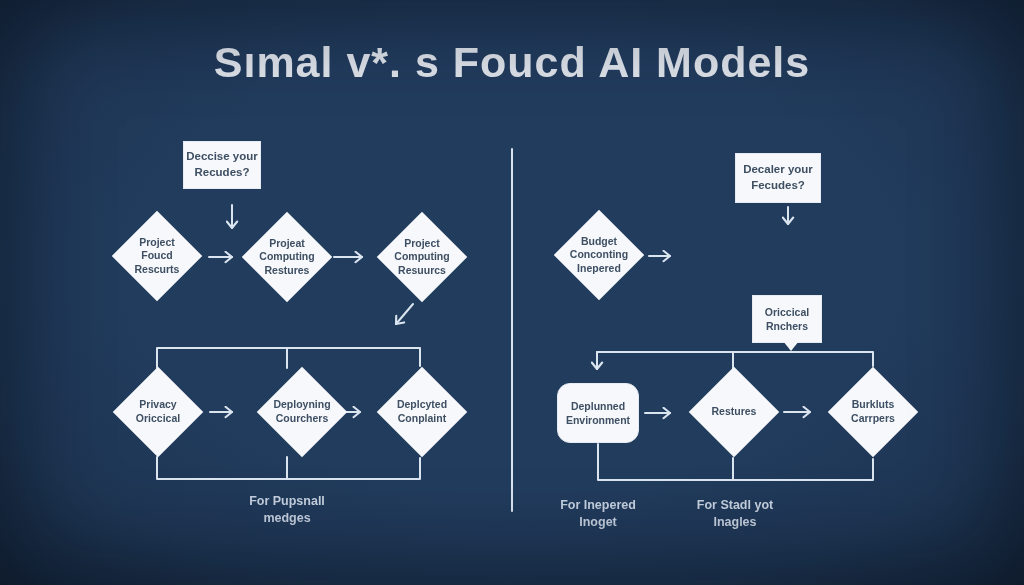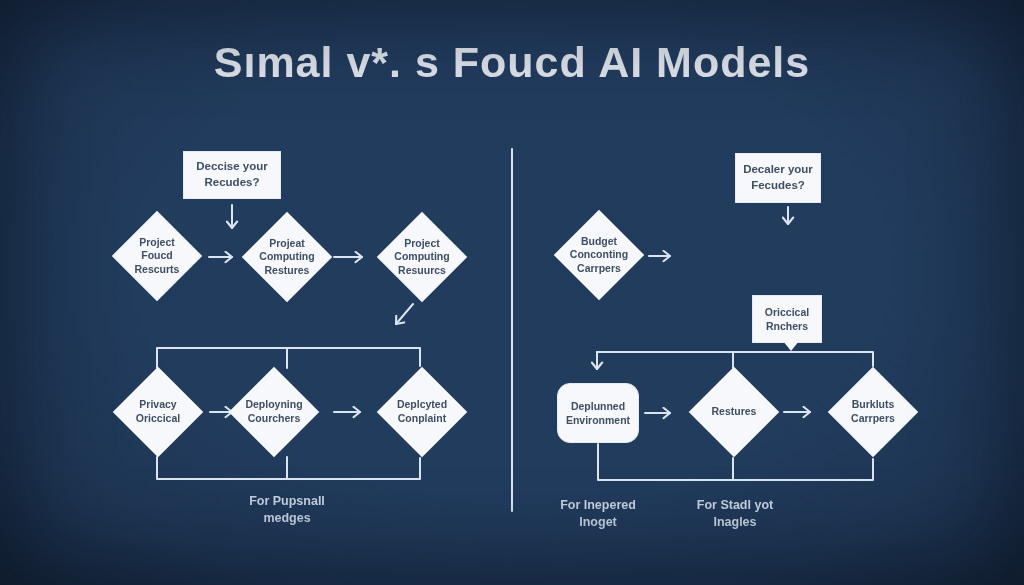--- a/index.html
+++ b/index.html
@@ -123,21 +123,21 @@
     <path class="cline" d="M649 256 H670" marker-end="url(#arrowhead)"></path>
     <path class="cline" d="M597 352 H873 V366"></path>
     <path class="cline" d="M597 352 V369" marker-end="url(#arrowhead)"></path>
     <path class="cline" d="M733 352 V369"></path>
     <path class="cline" d="M645 413 H670" marker-end="url(#arrowhead)"></path>
     <path class="cline" d="M784 412 H810" marker-end="url(#arrowhead)"></path>
     <path class="cline" d="M598 444 V480 H873 V459"></path>
     <path class="cline" d="M733 458 V480"></path>
   </svg>
 
-  <div class="node-box" style="left:183px; top:151px; width:98px; height:48px;align-items:center;">
+  <div class="node-box" style="left:183px; top:141px; width:78px; height:48px;align-items:center;">
     <span class="label">Deccise your
 Recudes?</span>
   </div>
 
   <div class="diamond" style="left:112px; top:211px;">
     <div class="diamond-bg"></div>
     <span class="label">Project
 Foucd
 Rescurts</span>
   </div>
@@ -152,21 +152,21 @@
     <span class="label">Project
 Computing
 Resuurcs</span>
   </div>
 
   <div class="diamond" style="left:113px; top:367px;">
     <div class="diamond-bg"></div>
     <span class="label">Privacy
 Oriccical</span>
   </div>
-  <div class="diamond" style="left:229px; top:367px;">
+  <div class="diamond" style="left:257px; top:367px;">
     <div class="diamond-bg"></div>
     <span class="label">Deployning
 Courchers</span>
   </div>
   <div class="diamond" style="left:377px; top:367px;">
     <div class="diamond-bg"></div>
     <span class="label">Deplcyted
 Conplaint</span>
   </div>
 
@@ -175,21 +175,21 @@
 
   <div class="node-box" style="left:735px; top:153px; width:86px; height:50px;">
     <span class="label">Decaler your
 Fecudes?</span>
   </div>
 
   <div class="diamond" style="left:554px; top:210px;">
     <div class="diamond-bg"></div>
     <span class="label">Budget
 Conconting
-Carrpers</span>
+Inepered</span>
   </div>
 
   <div class="node-box" style="left:752px; top:295px; width:70px; height:48px; font-size:10.5px;">
     <span class="label">Oriccical
 Rnchers</span>
     <div class="callout-tail"></div>
   </div>
 
   <div class="node-box" style="left:557px; top:383px; width:82px; height:60px; font-size:10.5px;border-radius:13px;">
     <span class="label">Deplunned

